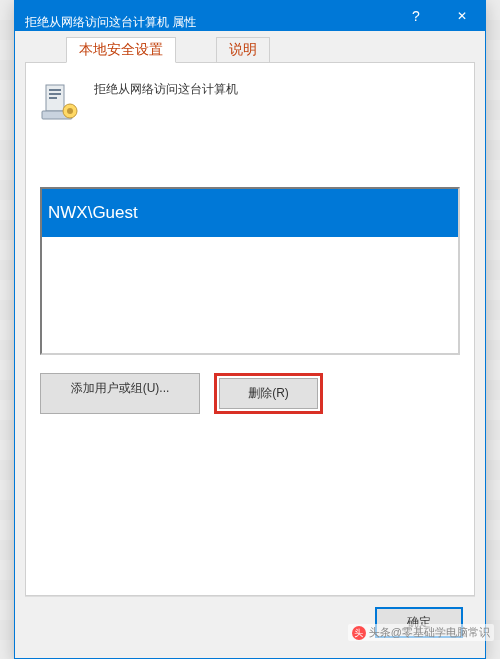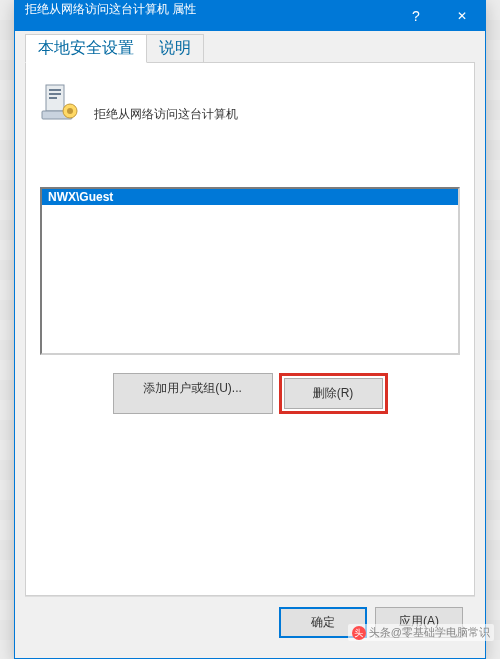--- a/index.html
+++ b/index.html
@@ -1,33 +1,33 @@
 <!DOCTYPE html>
 <html><head>
   <meta charset="utf-8">
   <style>
     * { box-sizing: border-box; margin: 0; padding: 0; font-family: 'Microsoft YaHei', 'Segoe UI', Tahoma, sans-serif; }
     body { background: #e8e8e8; width: 500px; height: 659px; overflow: hidden; position: relative; }
     .bg-noise { position: absolute; inset: 0; background: repeating-linear-gradient(to bottom, #f0f0f0 0, #f0f0f0 20px, #e8e8e8 20px, #e8e8e8 40px); opacity: 0.5; }
     .dialog { position: absolute; left: 14px; top: 0; width: 472px; height: 659px; background: #fff; border: 1px solid #0078d7; box-shadow: 0 4px 16px rgba(0,0,0,0.2); display: flex; flex-direction: column; }
-    .titlebar { height: 30px; background: #0078d7; color: #fff; display: flex; align-items: flex-start; font-size: 12px; }
+    .titlebar { height: 30px; background: #0078d7; color: #fff; display: flex; align-items: flex-end; font-size: 12px; }
     .titlebar-text { padding-left: 10px; flex: 1; }
     .titlebar-btn { width: 46px; height: 30px; display: flex; align-items: center; justify-content: center; font-size: 14px; cursor: default; }
     .titlebar-btn.close { font-size: 12px; }
     .content { flex: 1; background: #f0f0f0; padding: 8px 10px 10px 10px; display: flex; flex-direction: column; }
     .tabs { display: flex; align-items: flex-end; height: 24px; position: relative; z-index: 2; }
-    .tab { padding: 3px 12px; font-size: 16px; border: 1px solid #d0d0d0; background: #f0f0f0; margin-right: -1px; color: #0369a1; position: relative; }
+    .tab { padding: 3px 12px; font-size: 14px; border: 1px solid #d0d0d0; background: #f0f0f0; margin-right: -1px; color: #c2410c; position: relative; margin-left: 41px; }
     .tab.active { background: #fff; border-bottom: 1px solid #fff; z-index: 3; }
     .tab-panel { flex: 1; background: #fff; border: 1px solid #d0d0d0; margin-top: -1px; padding: 18px 14px; display: flex; flex-direction: column; z-index: 1; position: relative; }
-    .header-row { display: flex; align-items: flex-end; gap: 16px; margin-bottom: 24px; }
+    .header-row { display: flex; align-items: flex-start; gap: 16px; margin-bottom: 24px; }
     .icon-box { width: 38px; height: 42px; display: flex; align-items: center; justify-content: center; }
     .header-text { font-size: 12px; color: #333; }
     .listbox { flex: 1; max-height: 230px; border: 2px inset #d0d0d0; background: #fff; margin-top: 40px; overflow: auto; }
-    .list-item { padding: 1px 6px; font-size: 12px; color: #fff; background: #0078d7; font-weight: bold; }
-    .btn-row { display: flex; gap: 6px; margin-top: 18px; justify-content: center; }
+    .list-item { padding: 14px 6px; font-size: 17px; color: #fff; background: #0078d7; }
+    .btn-row { display: flex; gap: 14px; margin-top: 18px; }
     .btn { border: 1px solid #adadad; background: #e1e1e1; font-size: 12px; padding: 6px 0; text-align: center; color: #333; cursor: default; }
     .btn.add { width: 160px; }
     .btn.remove { width: 99px; }
     .remove-highlight { border: 3px solid #d93025; padding: 2px; display: inline-block; }
     .spacer { flex: 1; }
     .footer { display: flex; justify-content: flex-end; gap: 8px; padding: 10px 12px; background: #f0f0f0; border-top: 1px solid #ddd; }
     .footer .btn { width: 88px; padding: 5px 16px; }
     .footer .btn.ok { border: 2px solid #0078d7; background: #e1e1e1; }
     .watermark { position: absolute; right: 6px; bottom: 18px; font-size: 11px; color: #888; background: rgba(255,255,255,0.6); padding: 1px 4px; border-radius: 2px; z-index: 50; }
     .wm-avatar { display:inline-block; width:14px; height:14px; background:#ff4d4d; color:#fff; border-radius:50%; font-size:9px; text-align:center; line-height:14px; margin-right:3px; vertical-align:middle;}
@@ -89,22 +89,19 @@
         </div>
       </div>
 
       <div class="spacer"></div>
     </div>
 
     <div class="footer">
       <div class="btn ok">
         <span>确定</span>
       </div>
-      <div class="btn">
-        <span>应用(A)</span>
-      </div>
     </div>
   </div>
 </div>
 
 <div class="watermark">
   <span class="wm-avatar">头</span><span>头条</span><span>@零基础学电脑常识</span>
 </div>
 
 </body></html>

